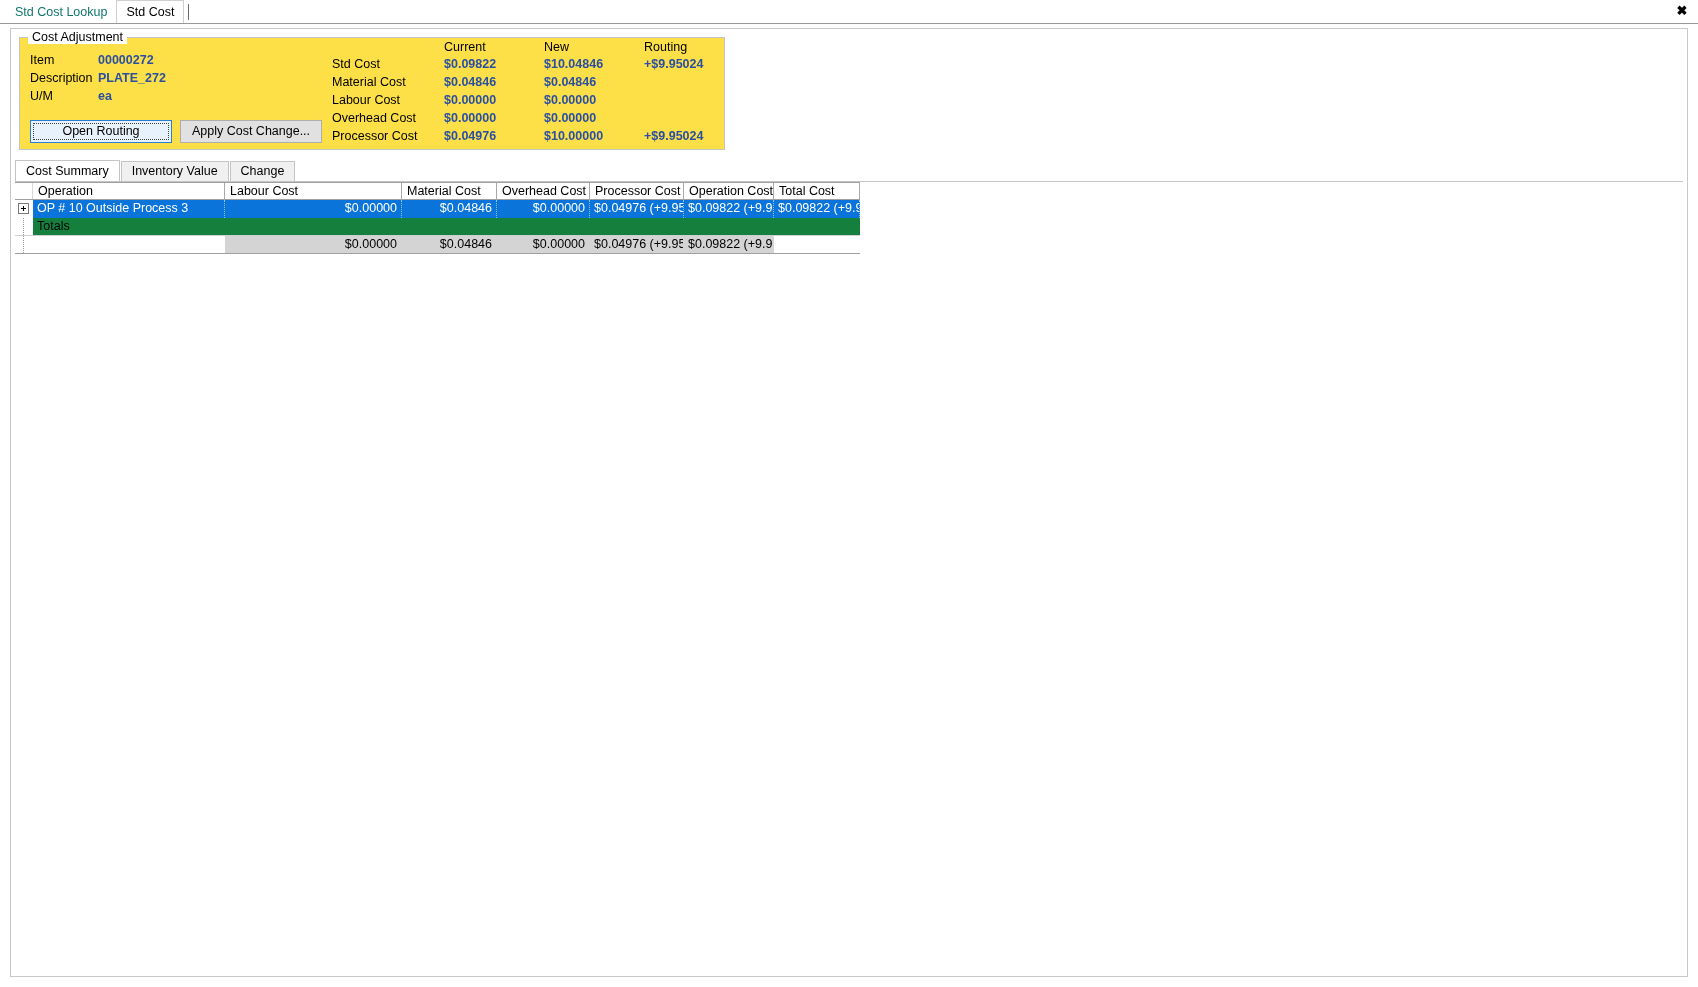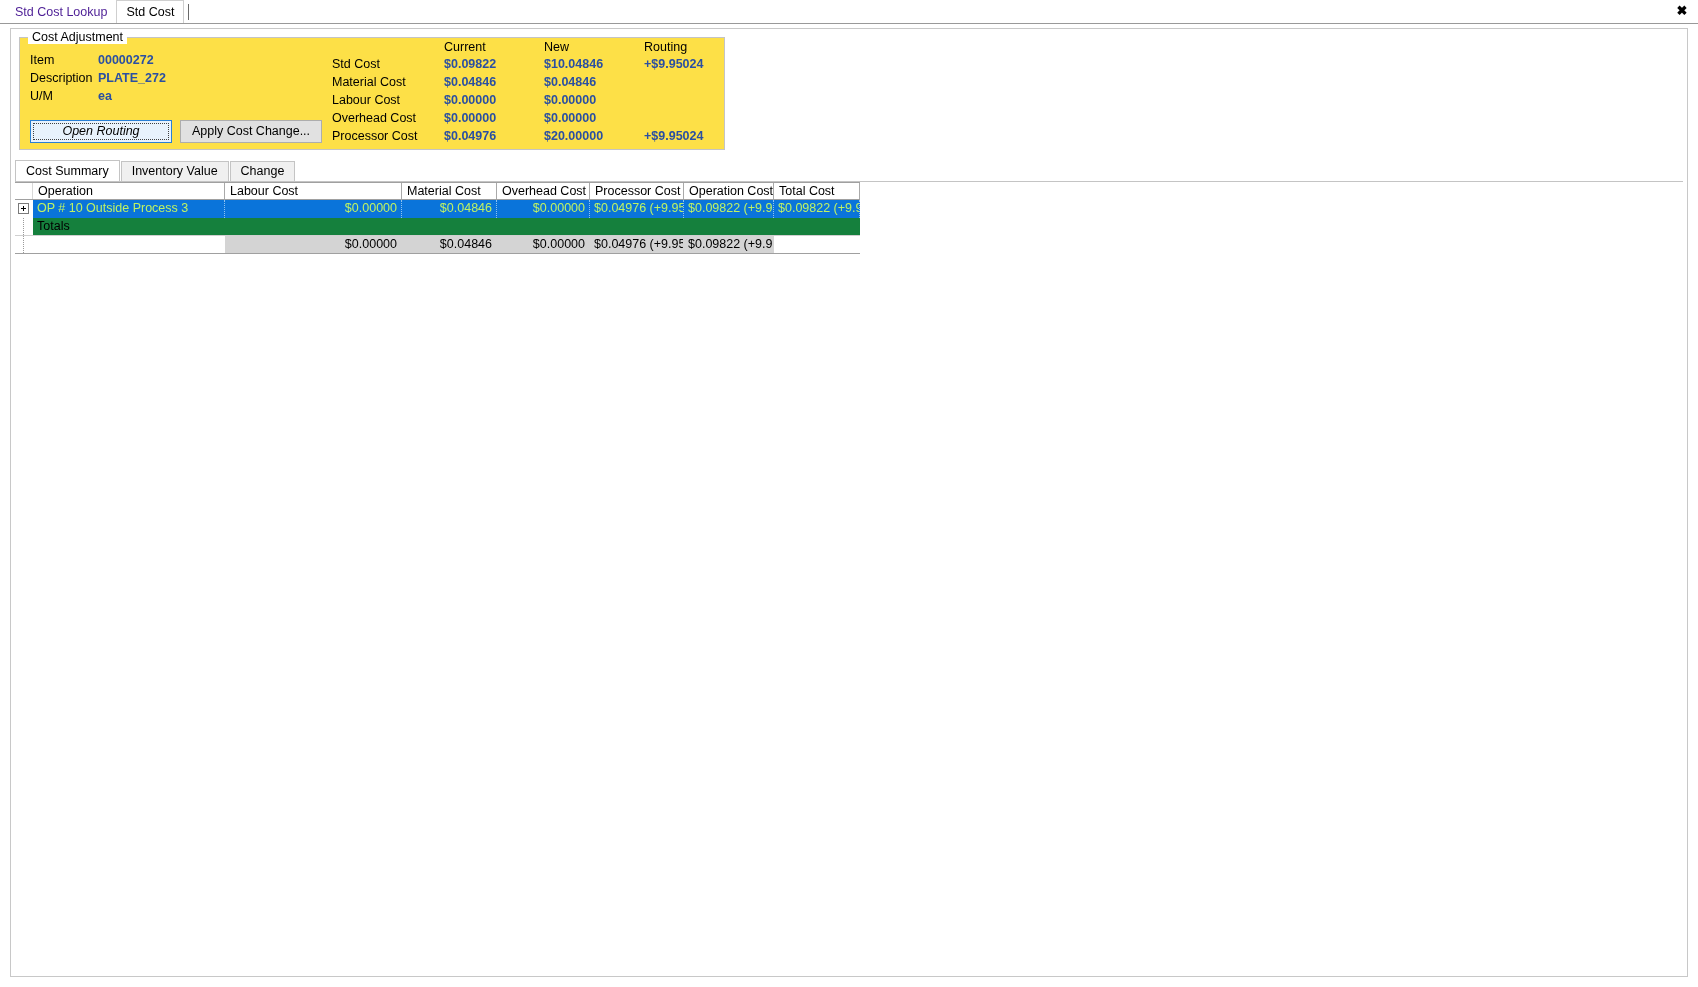--- a/index.html
+++ b/index.html
@@ -30,21 +30,21 @@
     align-items: flex-end;
     height: 100%;
     padding-left: 6px;
     box-sizing: border-box;
   }
   .top-tab {
     height: 22px;
     line-height: 22px;
     padding: 0 9px;
     font-size: 12.5px;
-    color: #4c1d95;
+    color: #0f766e;
     background: transparent;
     border: none;
     white-space: nowrap;
     cursor: default;
   }
   .top-tab.active {
     color: #000000;
     background: #ffffff;
     border-left: 1px solid #cfcfcf;
     border-right: 1px solid #cfcfcf;
@@ -152,21 +152,20 @@
     text-align: center;
     box-sizing: border-box;
     cursor: default;
     white-space: nowrap;
   }
   .btn-open {
     width: 142px;
     background: #e8f2fc;
     border: 1px solid #2a7fd4;
     position: relative;
-    font-style: italic;
   }
   .btn-open .focus-ring {
     position: absolute;
     left: 2px; top: 2px; right: 2px; bottom: 2px;
     border: 1px dotted #404040;
     pointer-events: none;
   }
   .btn-apply {
     width: 142px;
     background: #e1e1e1;
@@ -277,21 +276,21 @@
   .grid-row {
     display: flex;
     height: 18px;
     box-sizing: border-box;
   }
   .grid-row.selected {
     background: #0a74da;
     color: #ffffff;
   }
   .grid-row.selected .cell {
-    color: #bef264;
+    color: #ffffff;
     border-right: 1px dotted #8fc3f0;
   }
   .grid-row.plain {
     background: #15803d;
     border-bottom: 1px solid #d0d0d0;
   }
   .grid-row.totals-values {
     background: #d4d4d4;
     border-bottom: 1px solid #a0a0a0;
   }
@@ -414,21 +413,21 @@
         </div>
         <div class="cg-row">
           <span class="cg-label">Overhead Cost</span>
           <span class="cg-val">$0.00000</span>
           <span class="cg-val">$0.00000</span>
           <span class="cg-val"></span>
         </div>
         <div class="cg-row">
           <span class="cg-label">Processor Cost</span>
           <span class="cg-val">$0.04976</span>
-          <span class="cg-val">$20.00000</span>
+          <span class="cg-val">$10.00000</span>
           <span class="cg-val">+$9.95024</span>
         </div>
       </div>
     </div>
   </div>
 
   <div class="tabstrip">
     <div class="tab active">Cost Summary</div>
     <div class="tab">Inventory Value</div>
     <div class="tab">Change</div>

